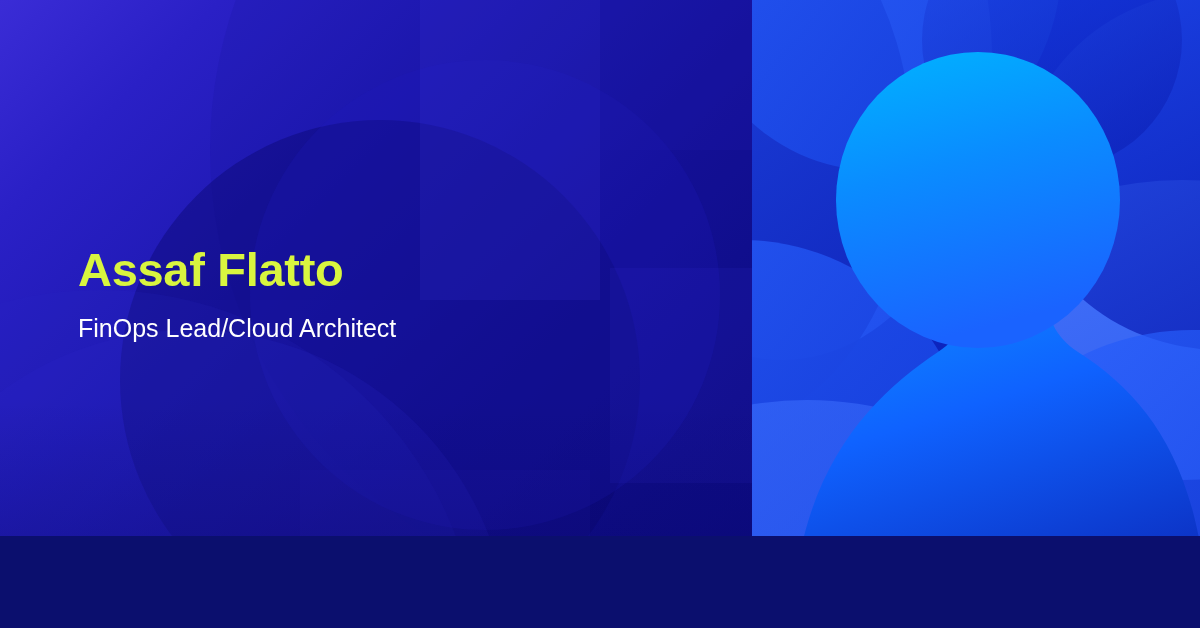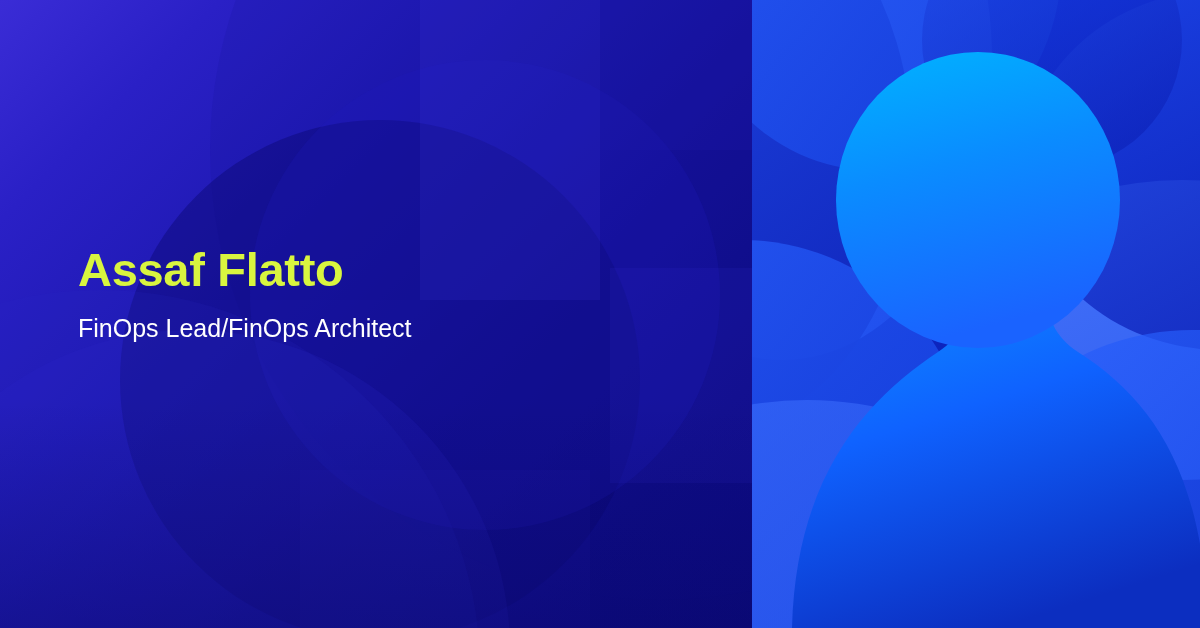--- a/index.html
+++ b/index.html
@@ -3,21 +3,21 @@
 <meta charset="utf-8">
 <style>
   html, body {
     margin: 0;
     padding: 0;
     background: #0b0f6e;
   }
   #card {
     position: relative;
     width: 1200px;
-    height: 628px;
+    height: 536px;
     overflow: hidden;
     font-family: "Liberation Sans", sans-serif;
     background: #1a18b4;
   }
 
   
   .left-panel {
     position: absolute;
     left: 0; top: 0;
     width: 752px; height: 628px;
@@ -220,16 +220,16 @@
                  C 296 318, 302 336, 326 352
                  C 398 398, 452 470, 456 628 Z" fill="url(#gBody)"></path>
 
         <ellipse cx="226" cy="200" rx="142" ry="148" fill="url(#gHead)"></ellipse>
       </g>
     </svg>
   </div>
 
   <div class="text-block">
     <h1 class="person-name">Assaf Flatto</h1>
-    <p class="person-role">FinOps Lead/FinOps Architect</p>
+    <p class="person-role">FinOps Lead/Cloud Architect</p>
   </div>
 
 </div>
 
 </body></html>

